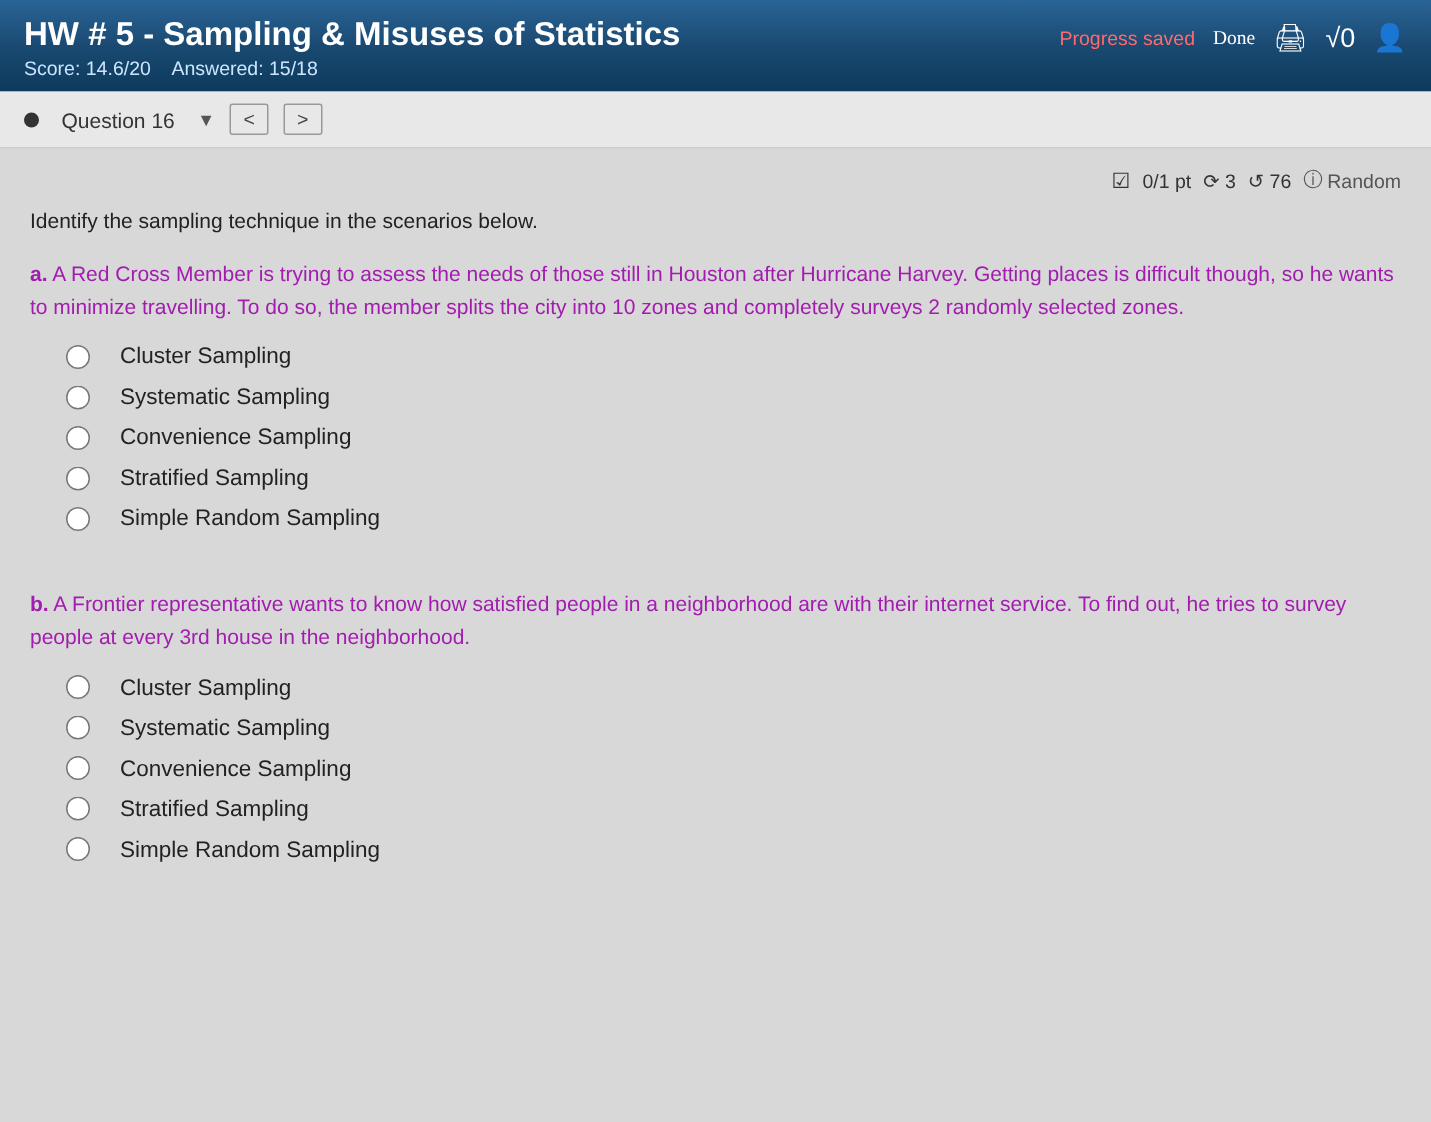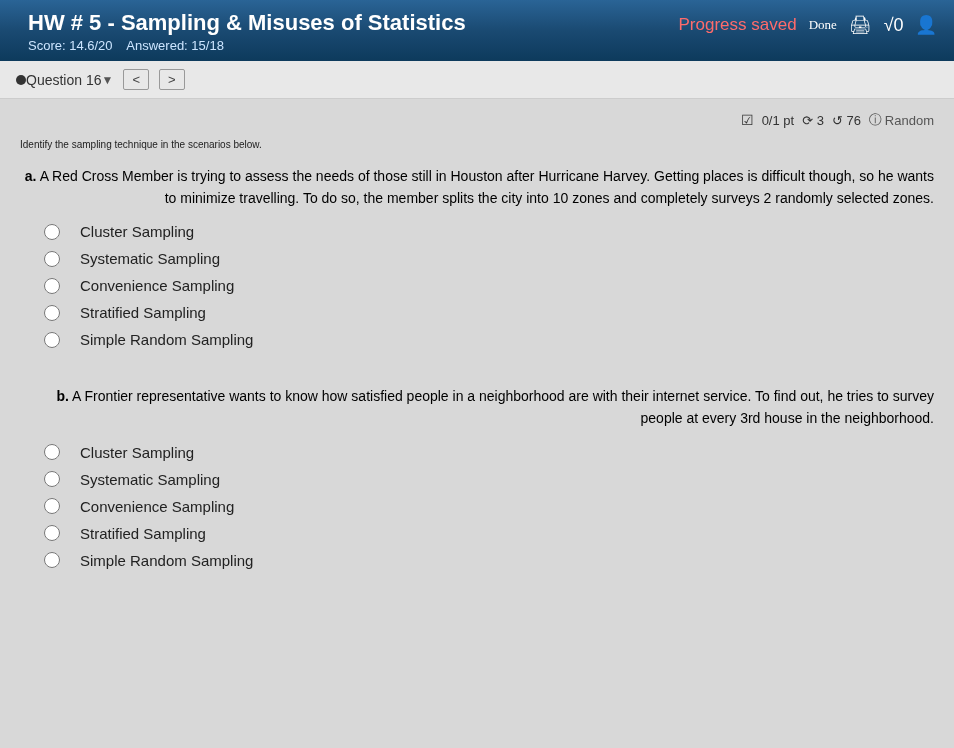--- a/index.html
+++ b/index.html
@@ -11,21 +11,21 @@
     body {
       font-family: Arial, sans-serif;
       background-color: #c8c8c8;
       width: 954px;
       min-height: 748px;
       overflow-x: hidden;
     }
 
     .top-bar {
       background: linear-gradient(180deg, #2a6496 0%, #1a4a72 50%, #0d3a5c 100%);
-      padding: 10px 16px 8px 28px;
+      padding: 10px 16px 8px 16px;
       color: white;
       display: flex;
       justify-content: space-between;
       align-items: flex-start;
     }
 
     .top-bar-left h1 {
       font-size: 22px;
       font-weight: bold;
       color: white;
@@ -39,21 +39,21 @@
 
     .top-bar-right {
       display: flex;
       align-items: center;
       gap: 12px;
       padding-top: 4px;
     }
 
     .progress-saved {
       color: #ff6b6b;
-      font-size: 17px;
+      font-size: 13px;
     }
 
     .done-btn {
       color: white;
       font-size: 13px;
       background: none;
       border: none;
       cursor: pointer;
       font-family: Liberation Serif, serif;
     }
@@ -71,21 +71,21 @@
       padding: 8px 16px;
       display: flex;
       align-items: center;
       gap: 10px;
       border-bottom: 1px solid #ccc;
     }
 
     .question-label {
       display: flex;
       align-items: center;
-      gap: 0;
+      gap: 15px;
       font-size: 14px;
       color: #333;
     }
 
     .dot {
       width: 10px;
       height: 10px;
       background-color: #333;
       border-radius: 50%;
       display: inline-block;
@@ -131,32 +131,31 @@
       color: #555;
       font-size: 13px;
       cursor: pointer;
       text-decoration: none;
       display: flex;
       align-items: center;
       gap: 3px;
     }
 
     .question-text {
-      font-size: 10px;
+      font-size: 14px;
       color: #222;
       margin-bottom: 14px;
       line-height: 1.5;
     }
 
     .scenario-text {
       font-size: 14px;
-      color: #000000;
+      color: #a21caf;
       line-height: 1.55;
       margin-bottom: 14px;
-      text-align: right;
     }
 
     .scenario-label {
       font-weight: bold;
     }
 
     .radio-option {
       display: flex;
       align-items: center;
       gap: 20px;

